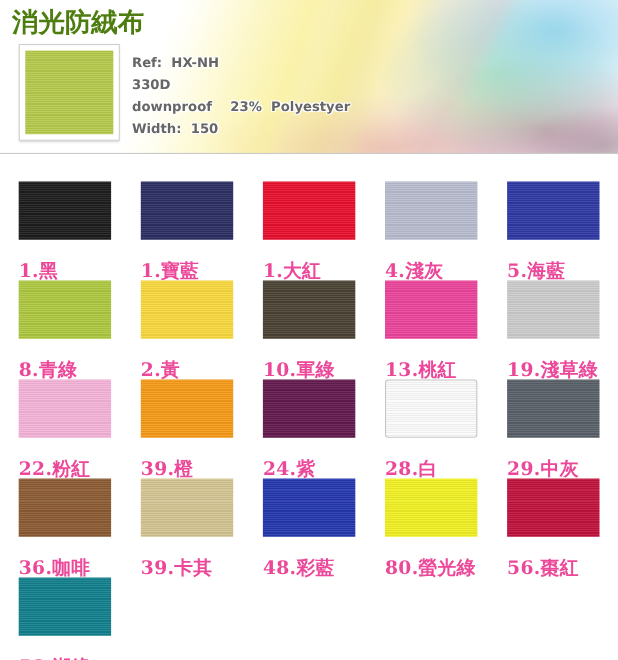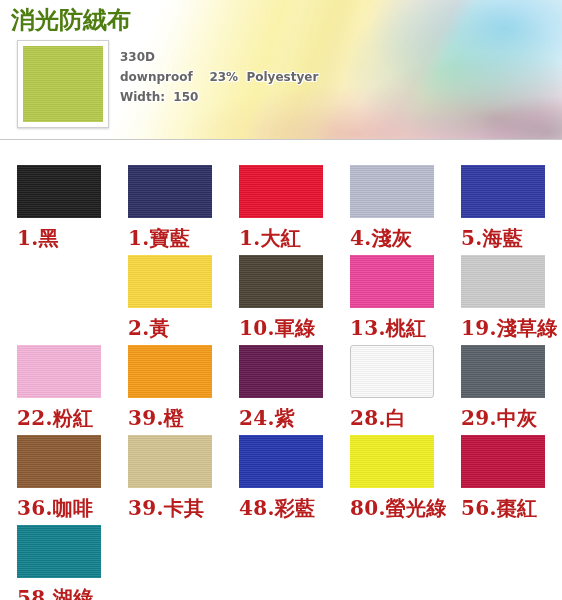--- a/index.html
+++ b/index.html
@@ -141,43 +141,44 @@
     background-image: repeating-linear-gradient(0deg,
         rgba(255,255,255,0.085) 0px, rgba(255,255,255,0.085) 1px,
         rgba(0,0,0,0.055) 1px, rgba(0,0,0,0.055) 2px);
     box-sizing: border-box;
   }
   .swatch-chip.bordered {
     border: 1px solid #c6c6c6;
     border-radius: 3px;
   }
   .swatch-label {
-    margin-top: 7px;
+    margin-top: 17px;
     font-family: "DejaVu Serif", "Liberation Serif", serif;
-    font-size: 20px;
+    font-size: 17px;
     font-weight: bold;
-    color: #b91c1c;
+    color: #ec4899;
     white-space: nowrap;
     letter-spacing: 0.3px;
   }
 </style>
 </head>
 <body>
 
 <div class="header">
   <div class="hdr-bg"></div>
   <div class="hdr-streaks"></div>
 
   <div class="hdr-title">消光防絨布</div>
 
   <div class="hdr-sample-frame">
     <div class="hdr-sample-swatch" style="background-color: rgb(180, 200, 74);"></div>
   </div>
 
   <div class="hdr-specs">
+    <div>Ref:  HX-NH</div>
     <div>330D</div>
     <div>downproof    23%  Polyestyer</div>
     <div>Width:  150</div>
   </div>
 
   <div class="hdr-rule"></div>
 </div>
 
 <div class="grid">
     <div class="swatch-cell" style="left: 17px; top: 25px;">
@@ -193,20 +194,24 @@
       <div class="swatch-label">1.大紅</div>
     </div>
     <div class="swatch-cell" style="left: 350px; top: 25px;">
       <div class="swatch-chip" style="width: 84px; height: 53px; background-color: rgb(184, 188, 206);"></div>
       <div class="swatch-label">4.淺灰</div>
     </div>
     <div class="swatch-cell" style="left: 461px; top: 25px;">
       <div class="swatch-chip" style="width: 84px; height: 53px; background-color: rgb(47, 57, 163);"></div>
       <div class="swatch-label">5.海藍</div>
     </div>
+    <div class="swatch-cell" style="left: 17px; top: 115px;">
+      <div class="swatch-chip" style="width: 84px; height: 53px; background-color: rgb(174, 200, 64);"></div>
+      <div class="swatch-label">8.青綠</div>
+    </div>
     <div class="swatch-cell" style="left: 128px; top: 115px;">
       <div class="swatch-chip" style="width: 84px; height: 53px; background-color: rgb(249, 216, 62);"></div>
       <div class="swatch-label">2.黃</div>
     </div>
     <div class="swatch-cell" style="left: 239px; top: 115px;">
       <div class="swatch-chip" style="width: 84px; height: 53px; background-color: rgb(74, 67, 52);"></div>
       <div class="swatch-label">10.軍綠</div>
     </div>
     <div class="swatch-cell" style="left: 350px; top: 115px;">
       <div class="swatch-chip" style="width: 84px; height: 53px; background-color: rgb(235, 69, 155);"></div>

